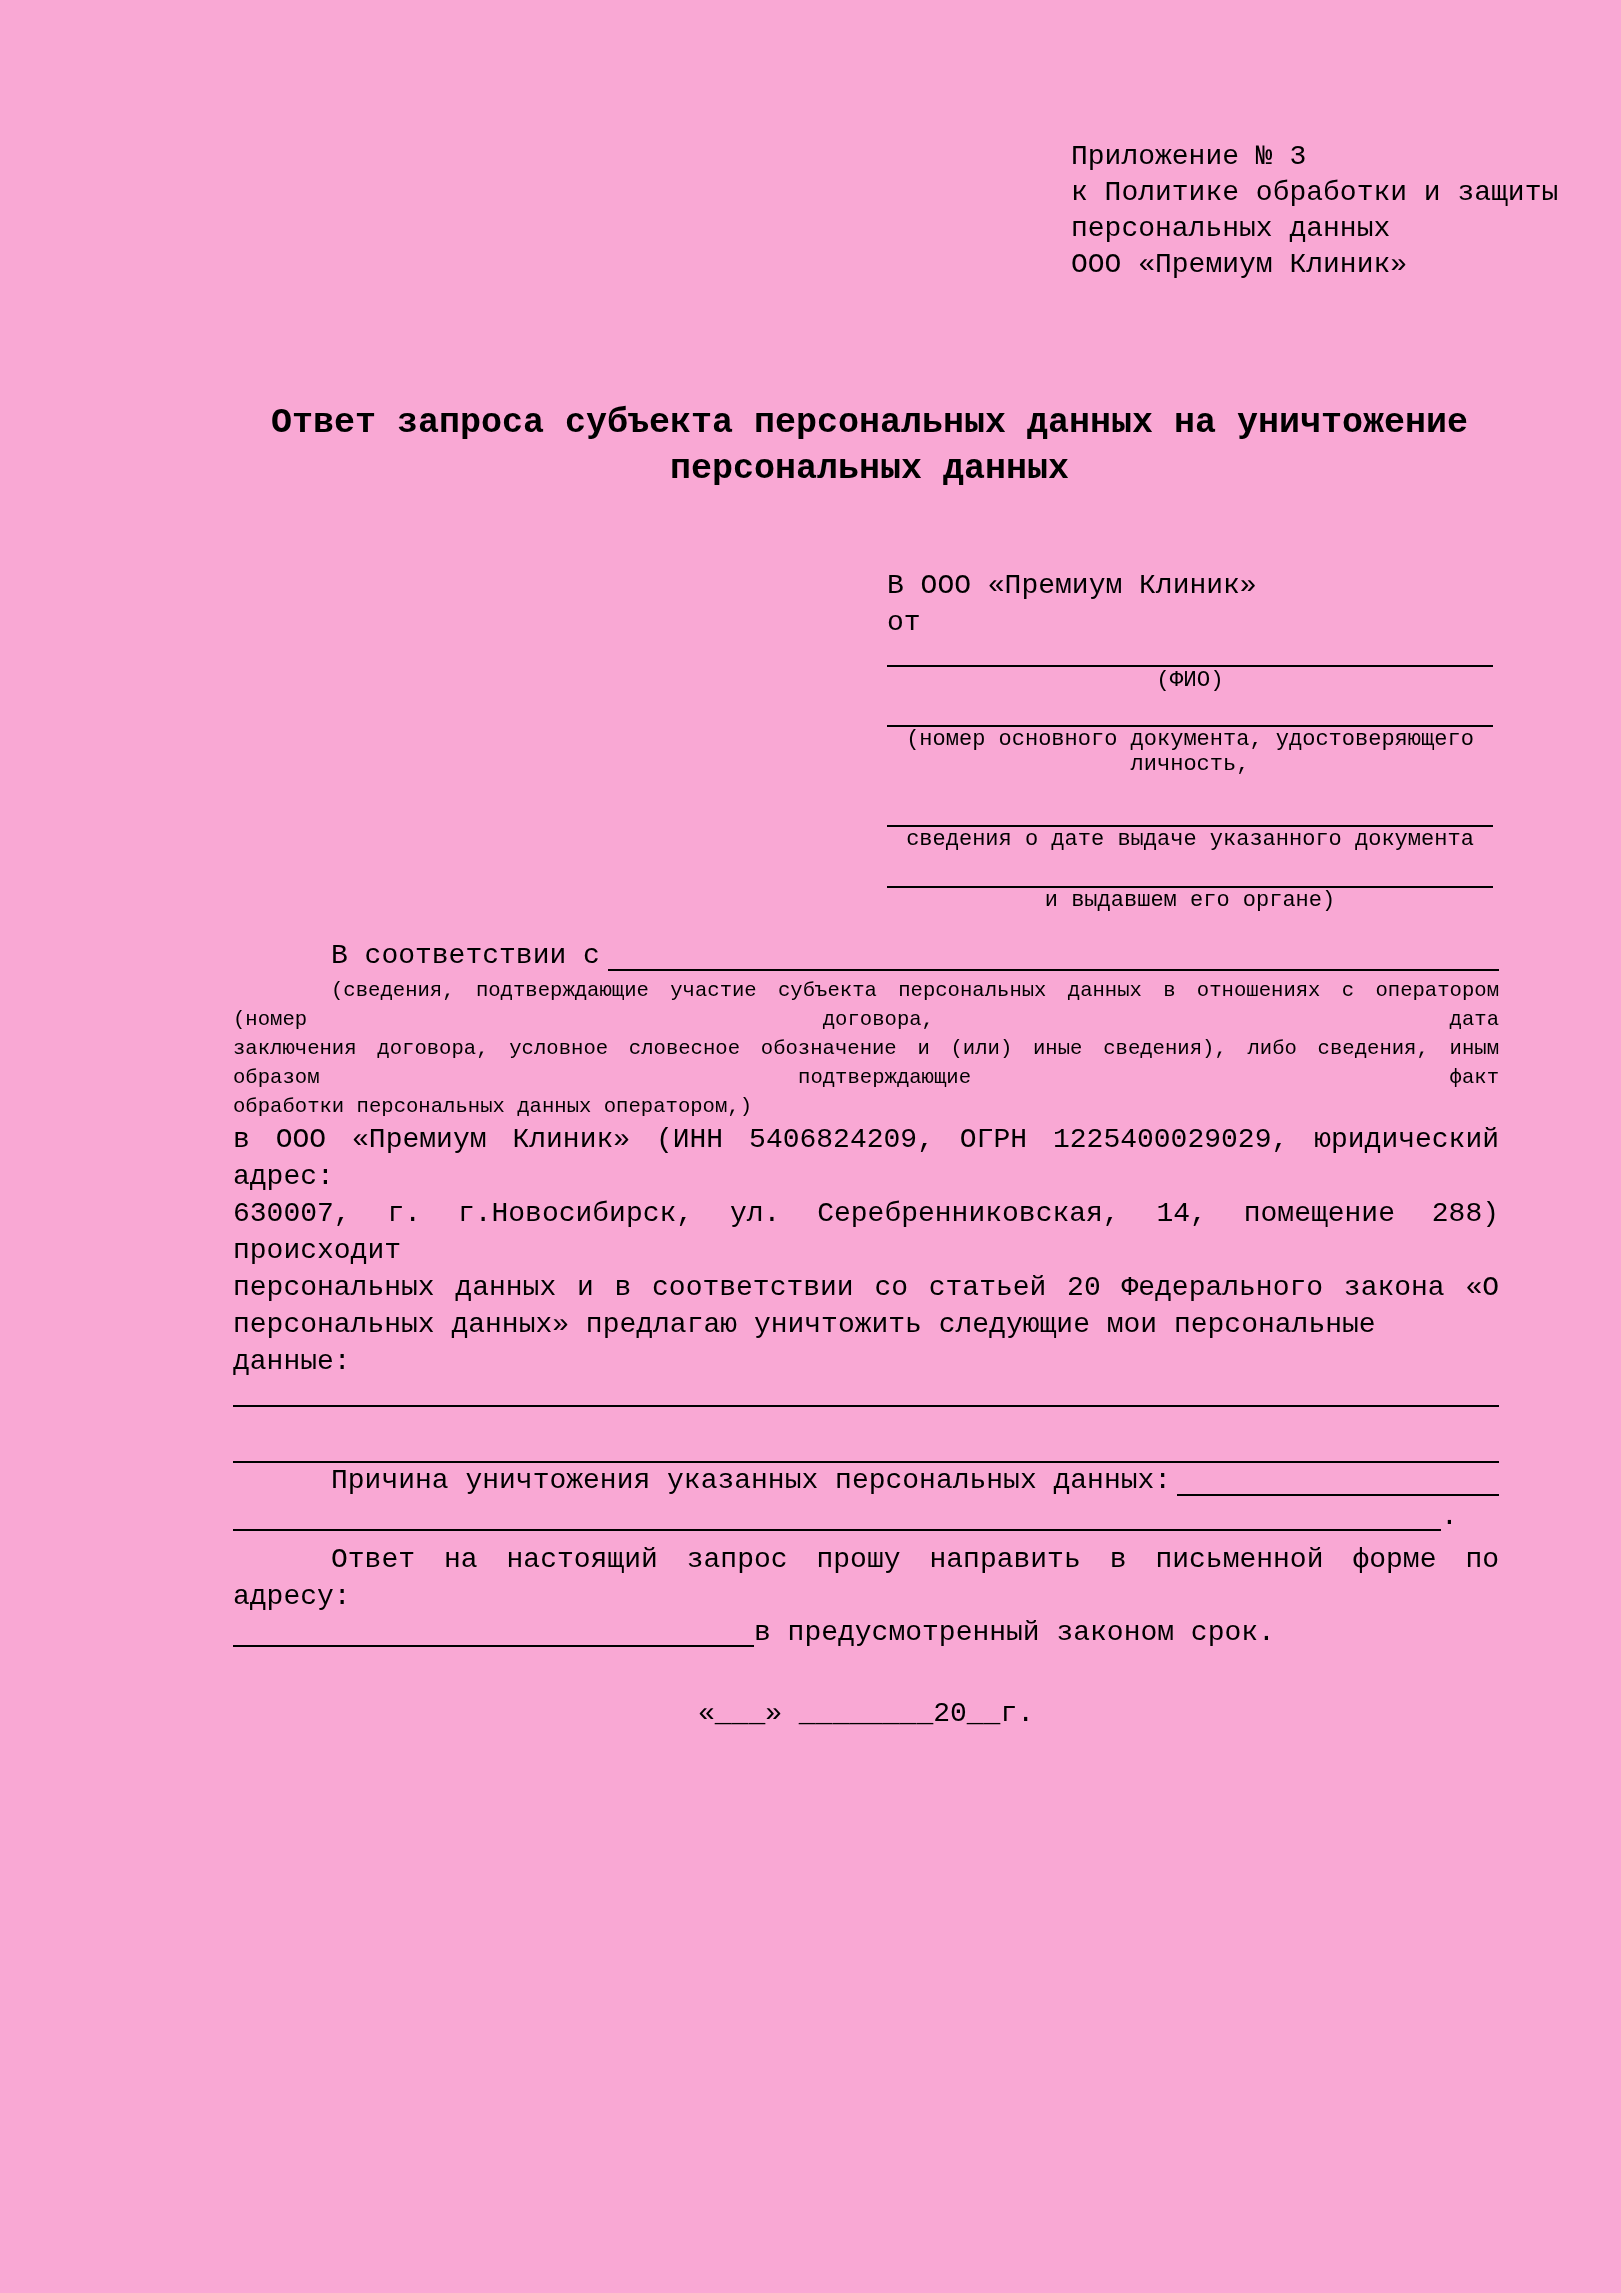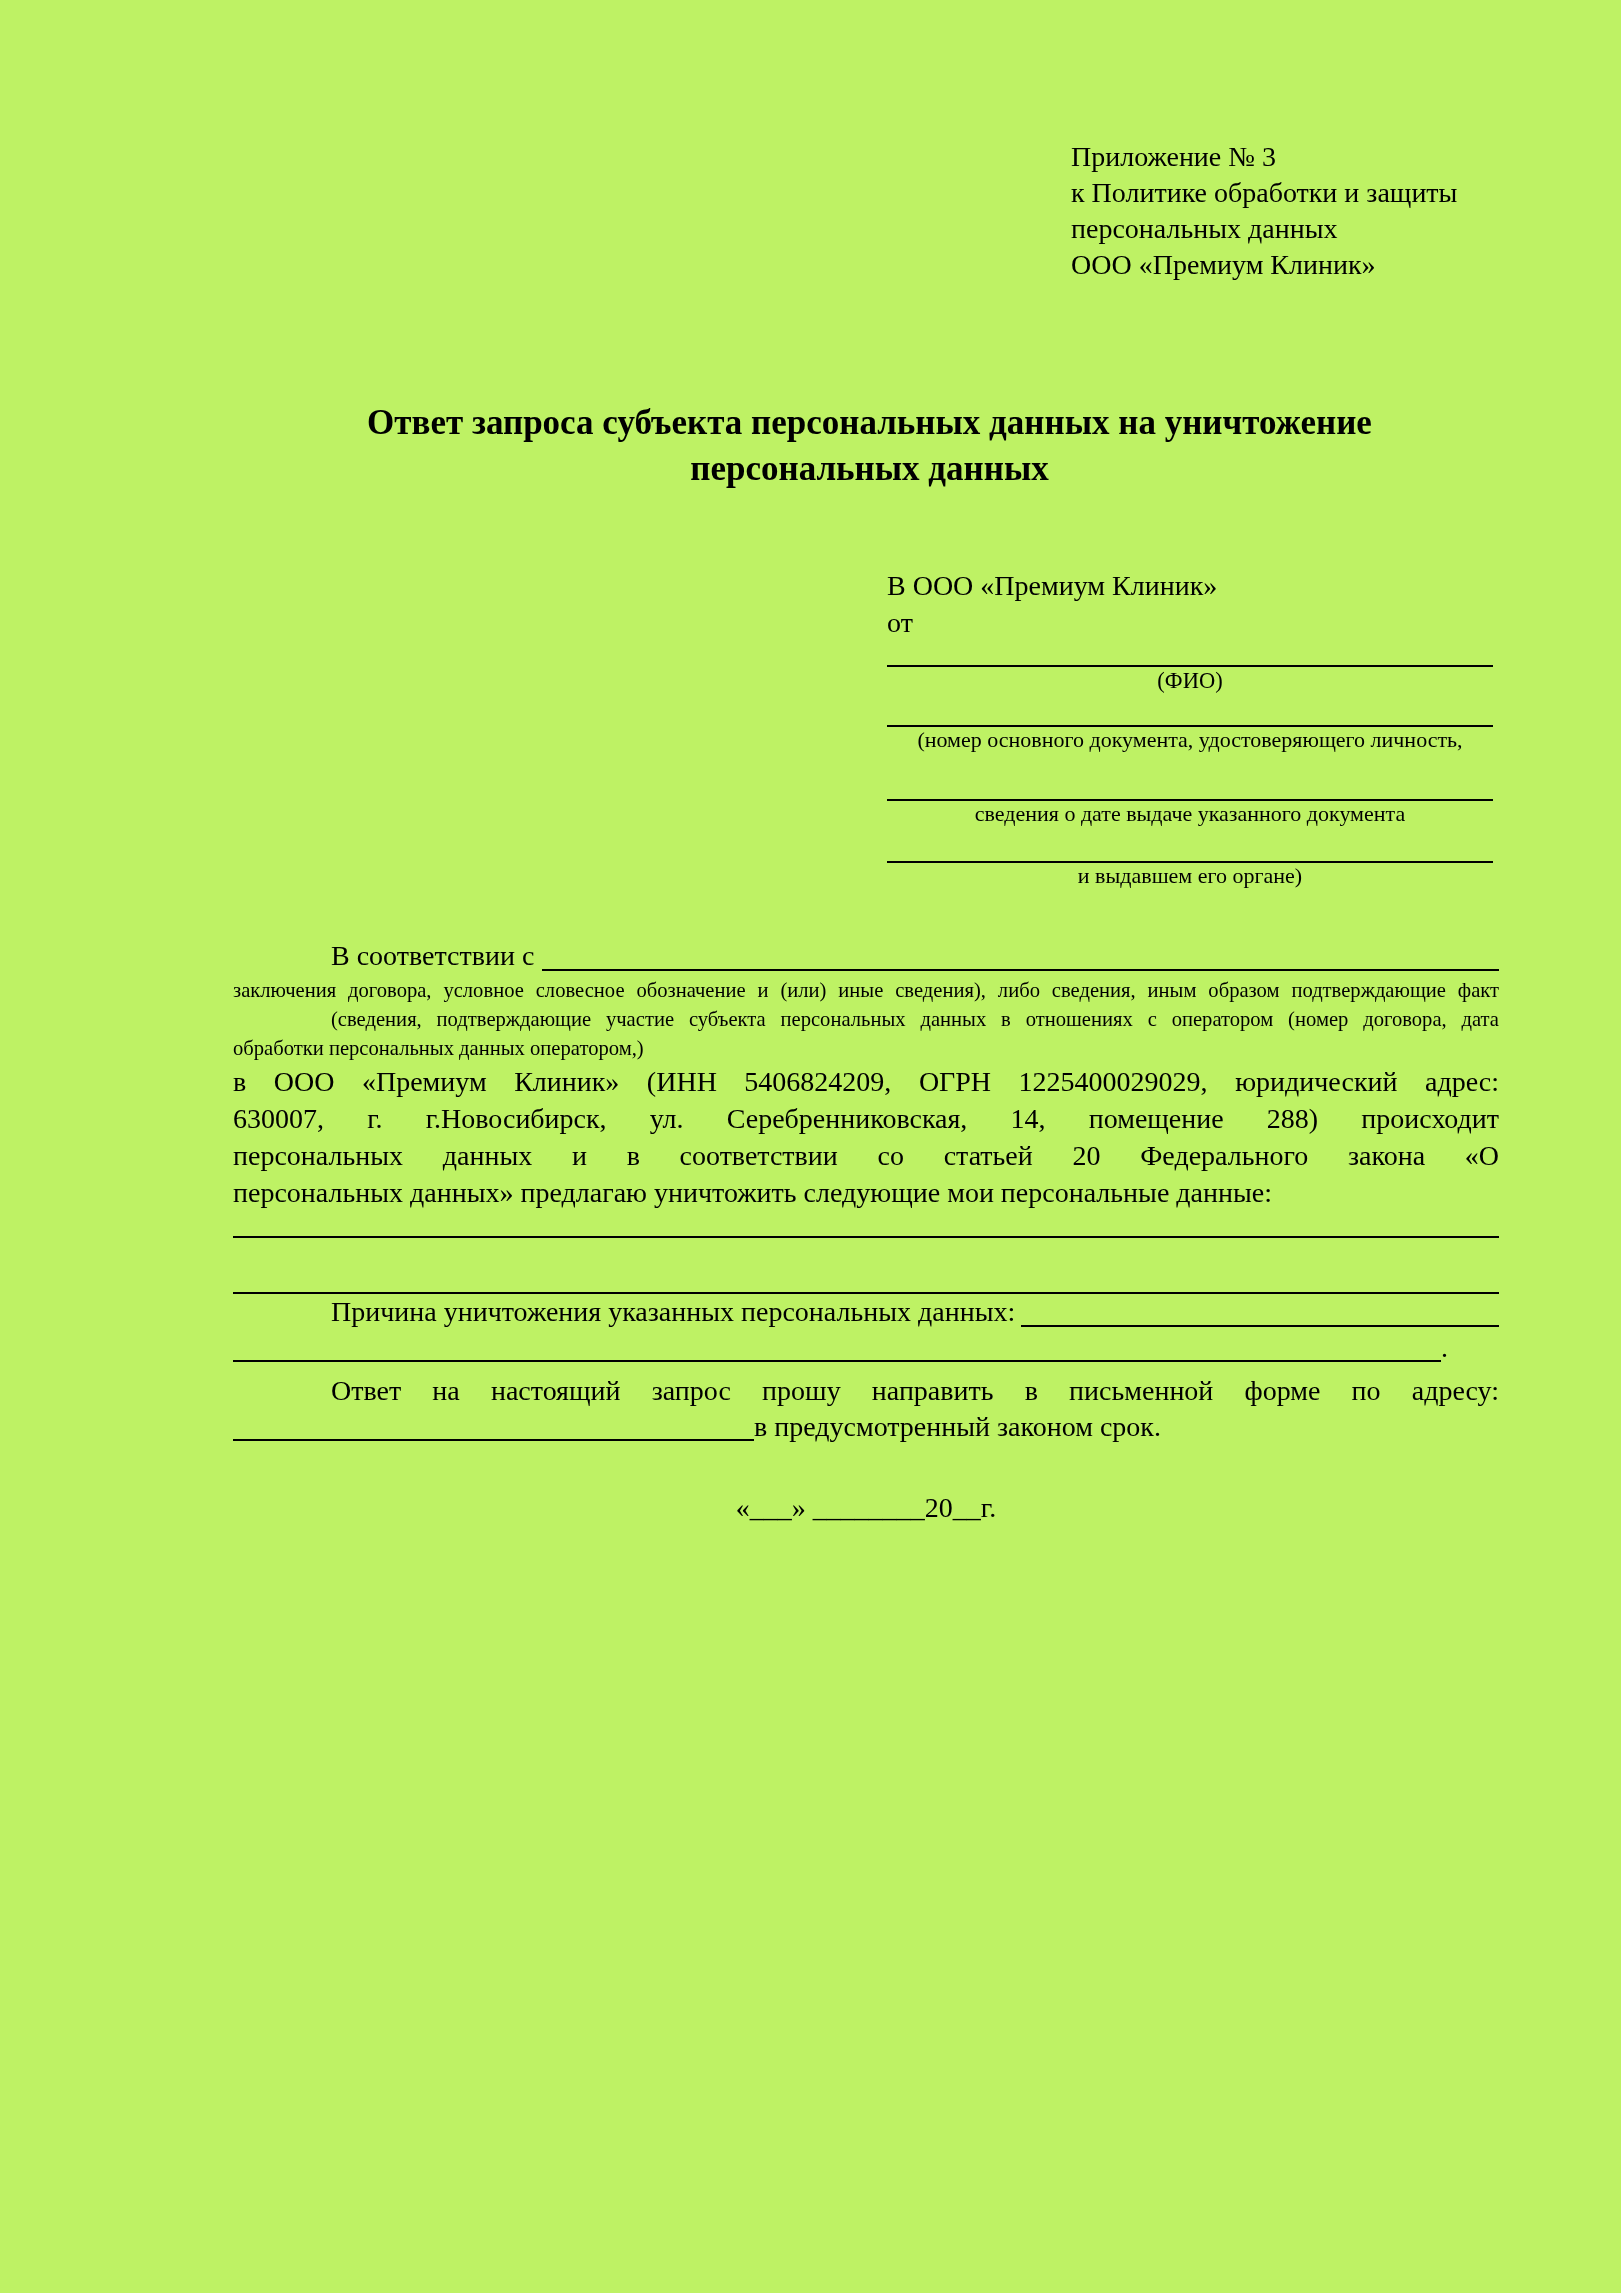--- a/index.html
+++ b/index.html
@@ -1,22 +1,22 @@
 <!DOCTYPE html>
 <html><head>
 <meta charset="utf-8">
 <style>
   html, body { margin: 0; padding: 0; background: #ffffff; }
   .page {
     position: relative;
     width: 1621px;
     height: 2294px;
-    background: #bef264;
+    background: #f9a8d4;
     color: #000000;
-    font-family: Liberation Serif, serif;
+    font-family: Liberation Mono, monospace;
     overflow: hidden;
   }
 
   
   .header {
     position: absolute;
     left: 1071px;
     top: 139px;
     font-size: 28px;
     line-height: 36px;
@@ -146,22 +146,22 @@
   </div>
 
   <div class="content">
 
     <div class="row accordance">
       <span class="label">В соответствии с</span>
       <span class="fill"></span>
     </div>
 
     <div class="fine">
+      <div class="jl ind">(сведения, подтверждающие участие субъекта персональных данных в отношениях с оператором (номер договора, дата</div>
       <div class="jl">заключения договора, условное словесное обозначение и (или) иные сведения), либо сведения, иным образом подтверждающие факт</div>
-      <div class="jl ind">(сведения, подтверждающие участие субъекта персональных данных в отношениях с оператором (номер договора, дата</div>
       <div>обработки персональных данных оператором,)</div>
     </div>
 
     <div class="para">
       <div class="jl">в ООО «Премиум Клиник» (ИНН 5406824209, ОГРН 1225400029029, юридический адрес:</div>
       <div class="jl">630007, г. г.Новосибирск, ул. Серебренниковская, 14, помещение 288) происходит</div>
       <div class="jl">персональных данных и в соответствии со статьей 20 Федерального закона «О</div>
       <div>персональных данных» предлагаю уничтожить следующие мои персональные данные:</div>
     </div>
 

